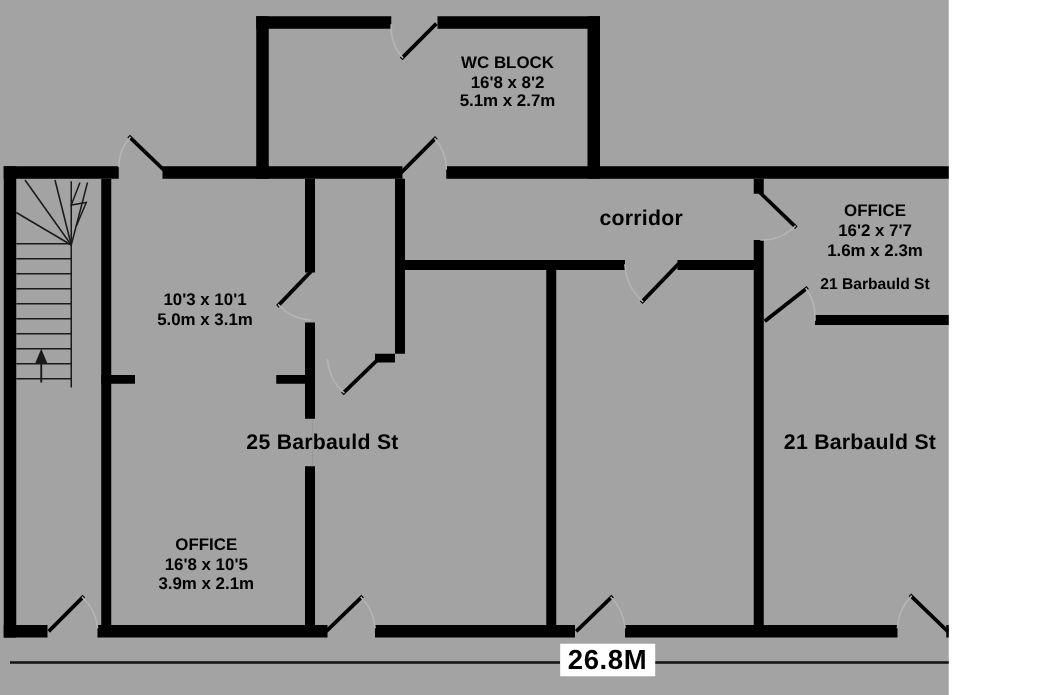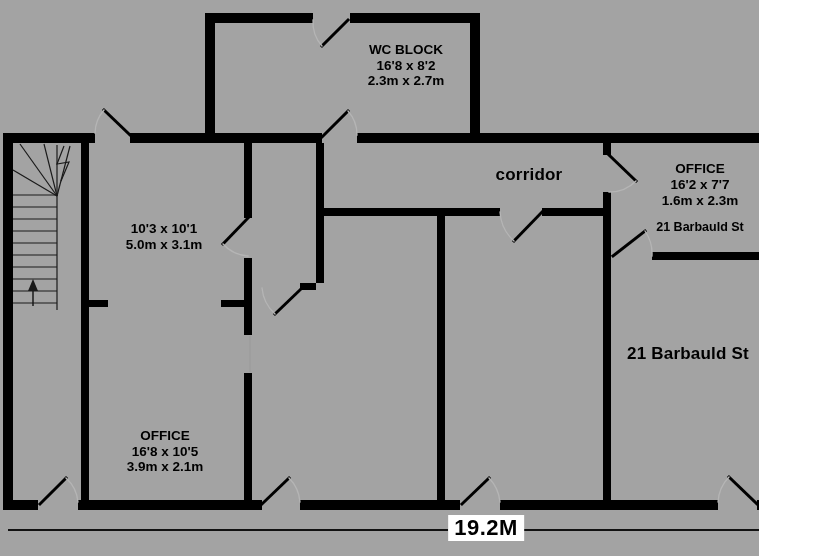--- a/index.html
+++ b/index.html
@@ -135,44 +135,45 @@
       <line x1="8" y1="530" x2="448" y2="530"></line>
       <line x1="523" y1="530" x2="772" y2="530"></line>
       <line x1="795" y1="142" x2="795" y2="332"></line>
       <line x1="795" y1="368" x2="795" y2="508"></line>
     </g>
   </svg>
 
   <div class="lbl lbl-small" style="left:406px;top:42px;">
     <div>WC BLOCK</div>
     <div>16'8 x 8'2</div>
-    <div>2.3m x 2.7m</div>
+    <div>5.1m x 2.7m</div>
   </div>
 
-  <div class="lbl lbl-room" style="left:513px;top:165px;margin-left:16px;">corridor</div>
+  <div class="lbl lbl-room" style="left:513px;top:165px;">corridor</div>
 
-  <div class="lbl lbl-small" style="left:164px;top:221px;">
+  <div class="lbl lbl-small" style="left:164px;top:232px;">
     <div>10'3 x 10'1</div>
     <div>5.0m x 3.1m</div>
   </div>
 
   <div class="lbl" style="left:700px;top:161px;">
     <div class="office-tr-line">OFFICE</div>
     <div class="office-tr-line">16'2 x 7'7</div>
     <div class="office-tr-line">1.6m x 2.3m</div>
     <div class="addr">21 Barbauld St</div>
   </div>
 
+  <div class="lbl lbl-room" style="left:258px;top:344px;">25 Barbauld St</div>
 
 
   <div class="lbl lbl-room" style="left:688px;top:344px;">21 Barbauld St</div>
 
   <div class="lbl lbl-small" style="left:165px;top:428px;">
     <div>OFFICE</div>
     <div>16'8 x 10'5</div>
     <div>3.9m x 2.1m</div>
   </div>
 
-  <div class="lbl lbl-dim" style="left:486px;top:515px;background:#fff;padding:0 6px;">19.2M</div>
+  <div class="lbl lbl-dim" style="left:486px;top:515px;background:#fff;padding:0 6px;">26.8M</div>
 
   <div class="lbl lbl-dim" style="left:806px;top:336px;">7.1M</div>
 
 </div>
 
 </body></html>

